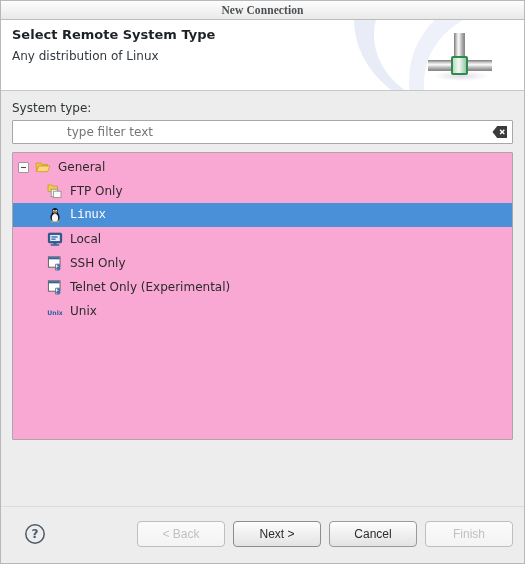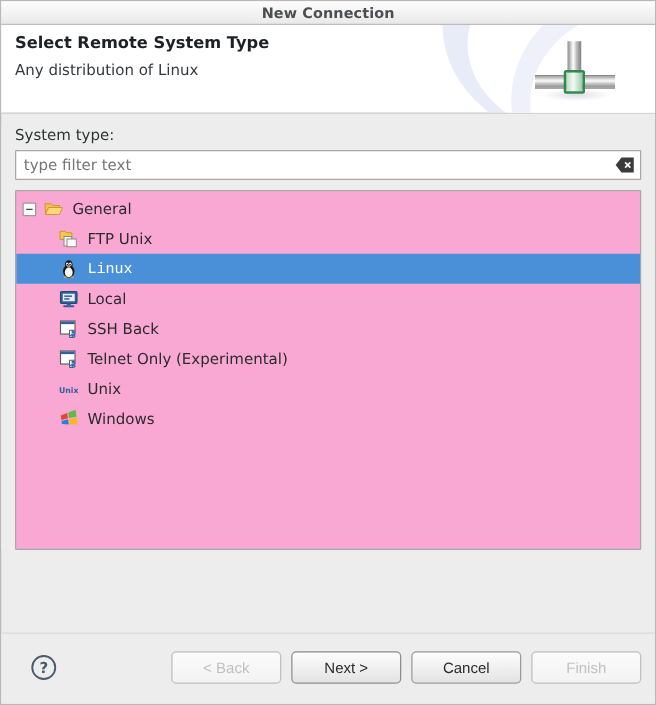--- a/index.html
+++ b/index.html
@@ -34,20 +34,21 @@
     border-bottom: 1px solid #bcbcbc;
     display: flex;
     align-items: center;
     justify-content: center;
   }
   .titlebar-text {
     font-size: 11.5px;
     font-weight: bold;
     color: #4b4f52;
     letter-spacing: 0.1px;
+    font-family: Liberation Serif, serif;
   }
 
   
   .banner {
     position: relative;
     height: 71px;
     box-sizing: border-box;
     background: #ffffff;
     border-bottom: 1px solid #c7c7c7;
     overflow: hidden;
@@ -173,20 +174,21 @@
     flex: 1;
     border: 0;
     outline: none;
     background: transparent;
     font-family: "DejaVu Sans", "Liberation Sans", sans-serif;
     font-size: 12px;
     color: #32373b;
     padding: 0 24px 0 6px;
     height: 16px;
     line-height: 20px;
+    margin-left: 48px;
   }
   .clear-btn {
     position: absolute;
     right: 4px;
     top: 4px;
     width: 16px;
     height: 14px;
     cursor: pointer;
   }
   .clear-btn svg { display:block; }
@@ -352,21 +354,21 @@
       </div>
 
       <div class="tree-row child">
         <span class="ticon">
           <svg width="16" height="16" viewBox="0 0 16 16">
             <path d="M1 2 L5.2 2 L6.2 3.2 L10.5 3.2 L10.5 8.6 L1 8.6 Z" fill="#f3c851" stroke="#c89a22" stroke-width="0.8" stroke-linejoin="round"></path>
             <rect x="4.2" y="6.2" width="6.2" height="7.6" fill="#f4f4f4" stroke="#8a8a8a" stroke-width="0.8"></rect>
             <rect x="6.6" y="8.2" width="7.4" height="6.2" fill="#fbfbfb" stroke="#8a8a8a" stroke-width="0.8"></rect>
           </svg>
         </span>
-        <span class="tlabel">FTP Unix</span>
+        <span class="tlabel">FTP Only</span>
       </div>
 
       <div class="tree-row child selected">
         <span class="ticon">
           <svg width="16" height="16" viewBox="0 0 16 16">
             <ellipse cx="8" cy="10" rx="4.6" ry="5.1" fill="#1a1a1a"></ellipse>
             <ellipse cx="8" cy="4.6" rx="3.1" ry="3.5" fill="#1a1a1a"></ellipse>
             <ellipse cx="8" cy="10.9" rx="3.1" ry="3.9" fill="#f7f7f7"></ellipse>
             <ellipse cx="6.8" cy="4.3" rx="1.05" ry="1.35" fill="#ffffff"></ellipse>
             <ellipse cx="9.2" cy="4.3" rx="1.05" ry="1.35" fill="#ffffff"></ellipse>
@@ -397,21 +399,21 @@
       <div class="tree-row child">
         <span class="ticon">
           <svg width="16" height="16" viewBox="0 0 16 16">
             <rect x="1.4" y="1.8" width="11.6" height="10.4" fill="#ffffff" stroke="#5a5a5a" stroke-width="0.9"></rect>
             <rect x="1.8" y="2.2" width="10.8" height="2.1" fill="#2f5f9e"></rect>
             <path d="M8.6 9.2 L12.4 9.2 L12.4 15 L8.6 15 Z" fill="#ffffff" stroke="#5a5a5a" stroke-width="0.8"></path>
             <circle cx="11.4" cy="10.6" r="1.25" fill="#2f6cb5"></circle>
             <path d="M10.2 12 L12.6 12 L13.6 14.2 L12.6 14.6 L11.9 13.4 L11.6 15.2 L10.4 15.2 L10 13.2 L9.2 14.4 L8.4 13.8 Z" fill="#2f6cb5"></path>
           </svg>
         </span>
-        <span class="tlabel">SSH Back</span>
+        <span class="tlabel">SSH Only</span>
       </div>
 
       <div class="tree-row child">
         <span class="ticon">
           <svg width="16" height="16" viewBox="0 0 16 16">
             <rect x="1.4" y="1.8" width="11.6" height="10.4" fill="#ffffff" stroke="#5a5a5a" stroke-width="0.9"></rect>
             <rect x="1.8" y="2.2" width="10.8" height="2.1" fill="#2f5f9e"></rect>
             <path d="M8.6 9.2 L12.4 9.2 L12.4 15 L8.6 15 Z" fill="#ffffff" stroke="#5a5a5a" stroke-width="0.8"></path>
             <circle cx="11.4" cy="10.6" r="1.25" fill="#2f6cb5"></circle>
             <path d="M10.2 12 L12.6 12 L13.6 14.2 L12.6 14.6 L11.9 13.4 L11.6 15.2 L10.4 15.2 L10 13.2 L9.2 14.4 L8.4 13.8 Z" fill="#2f6cb5"></path>
@@ -422,33 +424,20 @@
 
       <div class="tree-row child">
         <span class="ticon">
           <svg width="16" height="16" viewBox="0 0 16 16">
             <text x="8" y="11.5" font-family="DejaVu Sans, Liberation Sans, sans-serif" font-size="6.2" font-weight="bold" fill="#2f5f9e" text-anchor="middle">Unix</text>
           </svg>
         </span>
         <span class="tlabel">Unix</span>
       </div>
 
-      <div class="tree-row child">
-        <span class="ticon">
-          <svg width="16" height="16" viewBox="0 0 16 16">
-            <g transform="rotate(-8 8 8)">
-              <path d="M2 4.6 L7.4 3.2 L7.4 7.5 L2 8.2 Z" fill="#e8403a"></path>
-              <path d="M8.2 3 L14.4 1.6 L14.4 7.2 L8.2 7.5 Z" fill="#5fbb46"></path>
-              <path d="M2 9 L7.4 8.3 L7.4 12.6 L2 11.4 Z" fill="#2f7fd0"></path>
-              <path d="M8.2 8.2 L14.4 8 L14.4 13.6 L8.2 12.5 Z" fill="#f5b722"></path>
-            </g>
-          </svg>
-        </span>
-        <span class="tlabel">Windows</span>
-      </div>
 
     </div>
   </div>
 
   <div class="footer">
     <span class="help-icon">
       <svg width="22" height="22" viewBox="0 0 22 22">
         <circle cx="11" cy="11" r="9.2" fill="none" stroke="#4a5a6a" stroke-width="1.5"></circle>
         <text x="11" y="15.4" font-family="DejaVu Sans, Liberation Sans, sans-serif" font-size="12" font-weight="bold" fill="#4a5a6a" text-anchor="middle">?</text>
       </svg>

